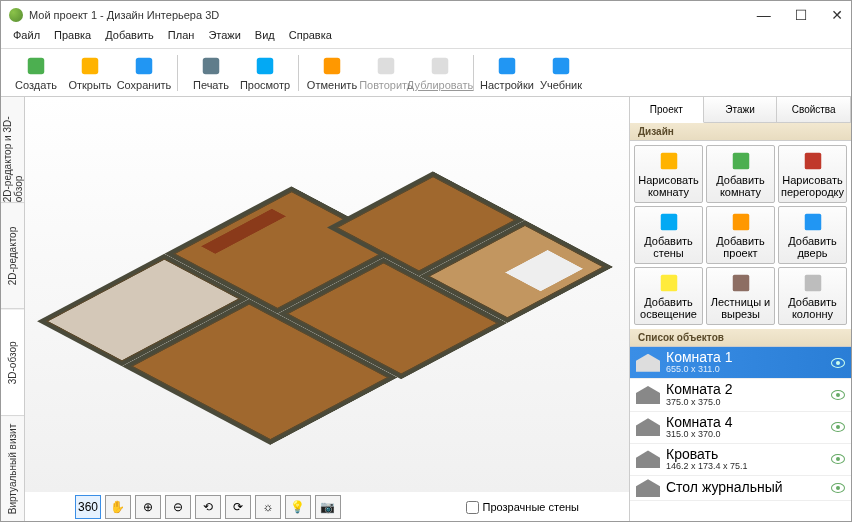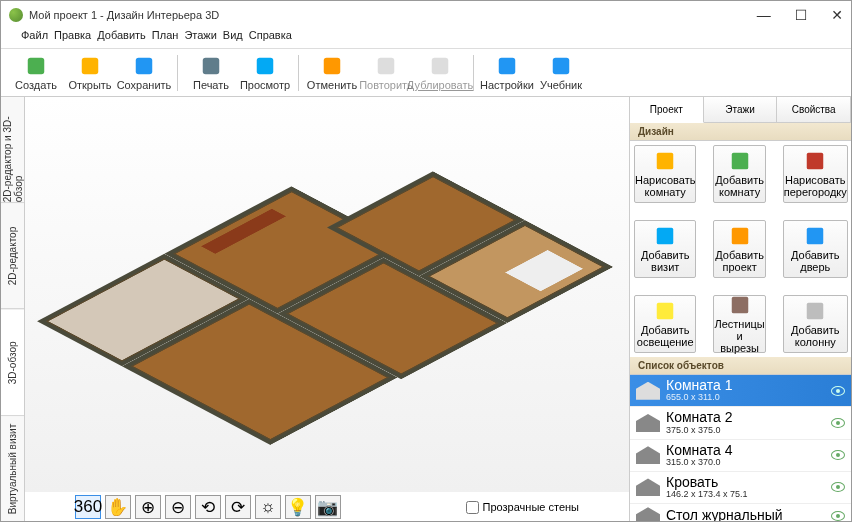--- a/index.html
+++ b/index.html
@@ -2,21 +2,21 @@
 <html><head>
 <meta charset="utf-8">
 <style>
 *{box-sizing:border-box;margin:0;padding:0;font-family:'Segoe UI',Tahoma,sans-serif;font-size:11px;}
 body{width:852px;height:522px;background:#fff;position:relative;overflow:hidden;border:1px solid #999;}
 .titlebar{height:28px;display:flex;align-items:center;padding:0 8px;background:#fff;}
 .titlebar .app-icon{width:14px;height:14px;margin-right:6px;background:radial-gradient(circle at 30% 30%,#8bc34a,#558b2f);border-radius:50%;}
 .titlebar .title{color:#333;}
 .titlebar .win-ctrl{margin-left:auto;display:flex;gap:24px;}
 .titlebar .win-ctrl span{font-size:14px;color:#333;cursor:pointer;}
-.menubar{height:20px;display:flex;gap:6px;padding:0 20px;border-bottom:1px solid #ddd;}
+.menubar{height:20px;display:flex;gap:14px;padding:0 12px;border-bottom:1px solid #ddd;}
 .menubar span{color:#222;cursor:pointer;}
 .toolbar{height:48px;display:flex;align-items:center;padding:2px 8px;border-bottom:1px solid #ccc;background:#fff;}
 .tb-btn{display:flex;flex-direction:column;align-items:center;width:54px;cursor:pointer;font-size:10px;color:#333;}
 .tb-btn .ico{width:22px;height:22px;margin-bottom:2px;}
 .tb-sep{width:1px;height:36px;background:#ccc;margin:0 6px;}
 .main{display:flex;height:425px;}
 .side-tabs{width:24px;display:flex;flex-direction:column;border-right:1px solid #ccc;}
 .vtab{flex:1;display:flex;align-items:center;justify-content:center;writing-mode:vertical-rl;transform:rotate(180deg);font-size:10px;border-top:1px solid #ccc;cursor:pointer;background:#f8f8f8;color:#333;}
 .vtab.active{background:#fff;}
 .viewport{flex:1;position:relative;background:#fff;display:flex;flex-direction:column;}
@@ -24,29 +24,29 @@
 .plan{width:480px;height:340px;position:relative;transform:rotateX(58deg) rotateZ(-45deg);transform-style:preserve-3d;}
 .room{position:absolute;background:#a0682e;border:6px solid #4a4a3a;box-shadow:inset 0 0 0 2px #5a4a2e;}
 .r1{left:0;top:120px;width:180px;height:210px;}
 .r2{left:180px;top:0;width:180px;height:160px;}
 .r3{left:180px;top:160px;width:150px;height:175px;}
 .r4{left:330px;top:80px;width:150px;height:130px;}
 .r5{left:330px;top:210px;width:150px;height:125px;background:#c29660;}
 .r6{left:0;top:0;width:180px;height:120px;background:#d4c8b8;}
 .furn{position:absolute;background:#8a3a1a;}
 .bottom-tools{height:30px;display:flex;align-items:center;gap:4px;padding:0 50px;}
-.tool{width:26px;height:24px;border:1px solid #999;background:#f4f4f4;display:flex;align-items:center;justify-content:center;cursor:pointer;font-size:17px;}
+.tool{width:26px;height:24px;border:1px solid #999;background:#f4f4f4;display:flex;align-items:center;justify-content:center;cursor:pointer;font-size:12px;}
 .tool.active{border-color:#3a8ee6;background:#e6f2ff;}
 .checkbox{margin-left:auto;display:flex;align-items:center;gap:4px;}
 .right-panel{width:222px;border-left:1px solid #ccc;display:flex;flex-direction:column;background:#fff;}
 .rtabs{display:flex;height:26px;border-bottom:1px solid #ccc;}
 .rtab{flex:1;display:flex;align-items:center;justify-content:center;font-size:10px;border-right:1px solid #ccc;cursor:pointer;background:linear-gradient(#fff,#eee);}
 .rtab.active{background:#fff;border-bottom:1px solid #fff;margin-bottom:-1px;}
 .section-hdr{height:18px;background:linear-gradient(#f2e8d0,#e8dcc0);padding:0 8px;display:flex;align-items:center;font-weight:bold;font-size:10px;color:#5a4a2a;border-bottom:1px solid #ccc;}
-.design-grid{display:grid;grid-template-columns:repeat(3,1fr);gap:17px;padding:4px;}
+.design-grid{display:grid;grid-template-columns:repeat(3,1fr);gap:3px;padding:4px;}
 .dg-btn{height:58px;border:1px solid #bbb;background:linear-gradient(#fdfdfd,#eee);display:flex;flex-direction:column;align-items:center;justify-content:center;cursor:pointer;font-size:9px;text-align:center;line-height:1.1;border-radius:2px;}
 .dg-ico{width:22px;height:22px;margin-bottom:2px;}
 .obj-list{flex:1;overflow:auto;}
 .obj-item{display:flex;align-items:center;padding:3px 6px;border-bottom:1px solid #eee;cursor:pointer;}
 .obj-item.sel{background:linear-gradient(90deg,#3a8ee6,#2a7ed6);color:#fff;}
 .obj-ico{width:24px;height:18px;margin-right:6px;background:#888;clip-path:polygon(0 40%,50% 0,100% 40%,100% 100%,0 100%);}
 .obj-item.sel .obj-ico{background:#ddd;}
 .obj-txt{flex:1;display:flex;flex-direction:column;line-height:1.1;}
 .obj-name{font-size:14px;}
 .obj-dim{font-size:9px;opacity:.85;}
@@ -210,21 +210,21 @@
               <rect x="3" y="3" width="18" height="18" rx="2" fill="#c0392b"></rect>
             </svg></div>
           <span>Нарисовать</span>
           <span>перегородку</span>
         </div>
         <div class="dg-btn">
           <div class="dg-ico"><svg viewBox="0 0 24 24">
               <rect x="3" y="3" width="18" height="18" rx="2" fill="#03a9f4"></rect>
             </svg></div>
           <span>Добавить</span>
-          <span>визит</span>
+          <span>стены</span>
         </div>
         <div class="dg-btn">
           <div class="dg-ico"><svg viewBox="0 0 24 24">
               <rect x="3" y="3" width="18" height="18" rx="2" fill="#ff9800"></rect>
             </svg></div>
           <span>Добавить</span>
           <span>проект</span>
         </div>
         <div class="dg-btn">
           <div class="dg-ico"><svg viewBox="0 0 24 24">

